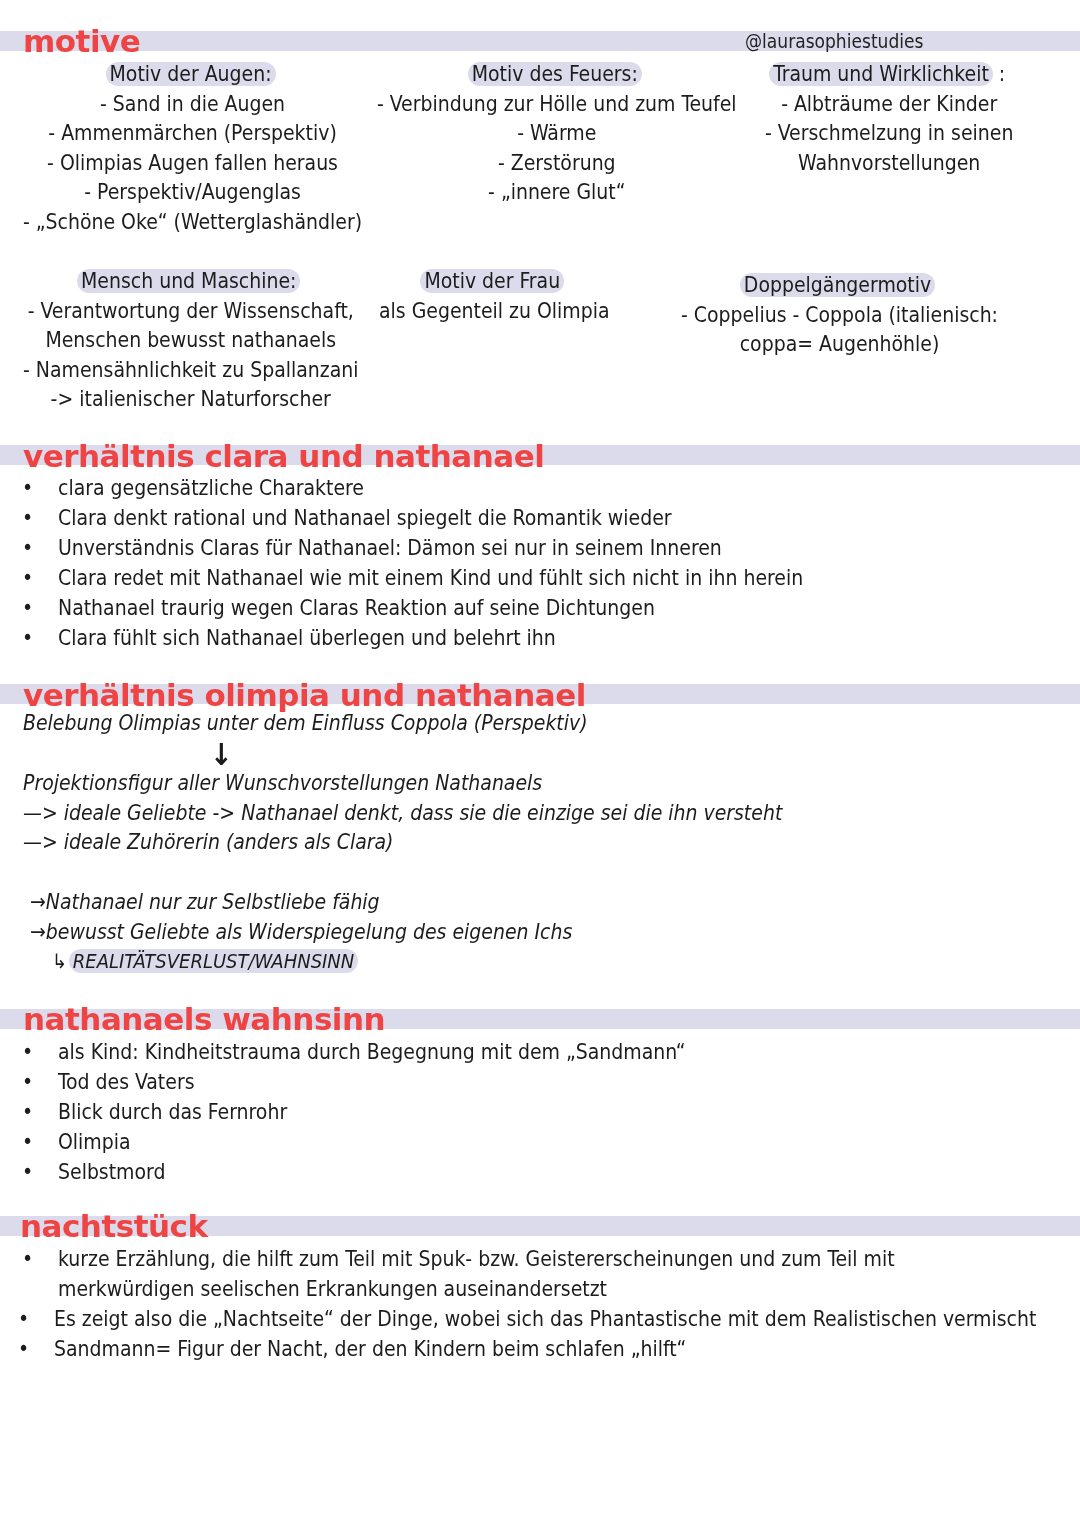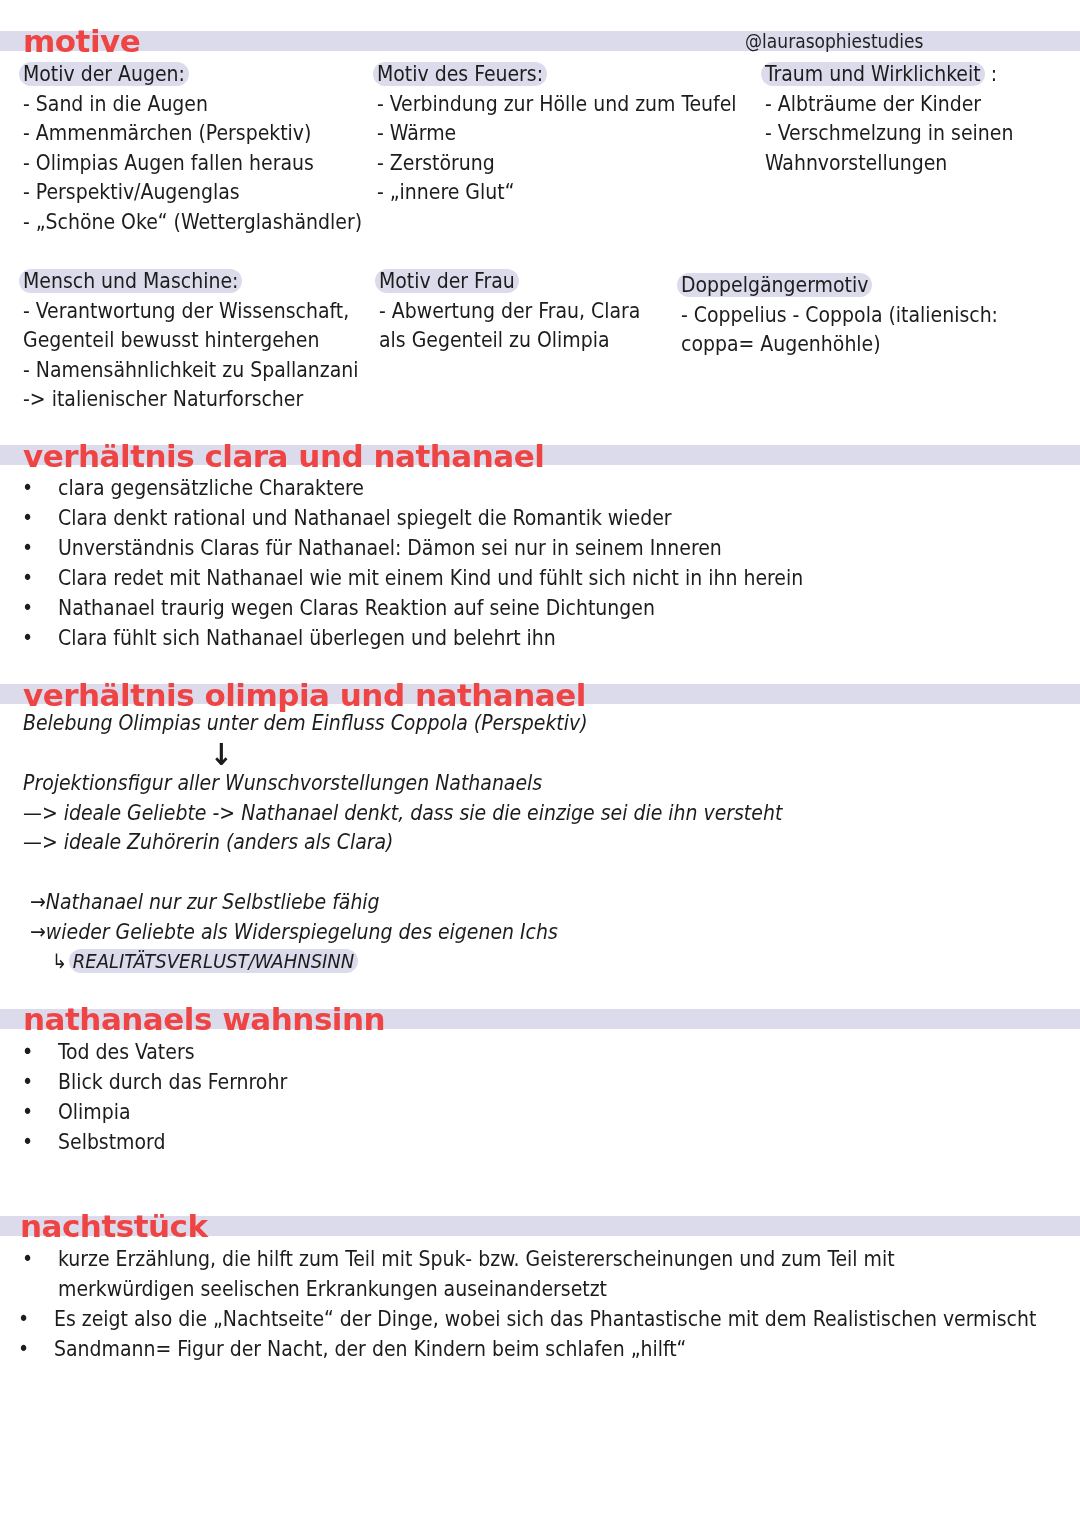--- a/index.html
+++ b/index.html
@@ -7,21 +7,21 @@
     width:1080px; height:1527px; background:#ffffff; position:relative; overflow:hidden;
     font-family:"DejaVu Sans Condensed","DejaVu Sans", sans-serif; color:#1c1c1c;
   }
   .band { position:absolute; left:0; width:1080px; height:20px; background:#dcdbec; }
   .h {
     position:absolute; font-family:"DejaVu Sans", sans-serif; font-weight:bold;
     font-size:31px; letter-spacing:-0.5px; color:#ef4444; line-height:30px; text-transform:lowercase;
   }
   .handle { position:absolute; left:745px; top:31px; font-size:19px; color:#222; line-height:20px; }
   .col { position:absolute; font-size:21px; line-height:29.6px; }
-  .col .line { white-space:nowrap; }
+  .col .line { white-space:nowrap;text-align:center; }
   .pill { background:#dcdbec; border-radius:12px; padding:0 4px; margin-left:-4px; }
   .ul { position:absolute; left:0; font-size:21px; line-height:30px; list-style:none; margin:0; padding:0; }
   .ul li { position:relative; padding-left:58px; white-space:nowrap; }
   .ul li .bullet { position:absolute; left:22px; top:0; }
   .ul li.wrap { white-space:normal; width:960px; }
   .block { position:absolute; left:23px; font-size:21px; line-height:29.6px; white-space:nowrap;font-style:italic; }
   .arrowdown { position:absolute; left:210px; top:740px; font-size:30px; font-weight:bold; line-height:30px; }
 </style>
 </head>
 <body>
@@ -48,27 +48,26 @@
 <div class="col" style="left:765px;top:60px">
   <div class="line"><span class="pill">Traum und Wirklichkeit</span><span> :</span></div>
   <div class="line">- Albträume der Kinder</div>
   <div class="line">- Verschmelzung in seinen</div>
   <div class="line">Wahnvorstellungen</div>
 </div>
 
 <div class="col" style="left:23px;top:267px">
   <div class="line"><span class="pill">Mensch und Maschine:</span></div>
   <div class="line">- Verantwortung der Wissenschaft,</div>
-  <div class="line">Gegenteil bewusst hintergehen</div>
+  <div class="line">Menschen bewusst nathanaels</div>
   <div class="line">- Namensähnlichkeit zu Spallanzani</div>
   <div class="line">-&gt; italienischer Naturforscher</div>
 </div>
 <div class="col" style="left:379px;top:267px">
   <div class="line"><span class="pill">Motiv der Frau</span></div>
-  <div class="line">- Abwertung der Frau, Clara</div>
   <div class="line">als Gegenteil zu Olimpia</div>
 </div>
 <div class="col" style="left:681px;top:271px">
   <div class="line"><span class="pill">Doppelgängermotiv</span></div>
   <div class="line">- Coppelius - Coppola (italienisch:</div>
   <div class="line">coppa= Augenhöhle)</div>
 </div>
 
 <div class="band" style="top:445px"></div>
 <div class="h" style="left:23px;top:441px">verhältnis clara und nathanael</div>
@@ -82,30 +81,30 @@
 </ul>
 
 <div class="band" style="top:684px"></div>
 <div class="h" style="left:23px;top:680px">verhältnis olimpia und nathanael</div>
 <div class="block" style="top:709px">Belebung Olimpias unter dem Einfluss Coppola (Perspektiv)</div>
 <div class="arrowdown">↓</div>
 <div class="block" style="top:769px">Projektionsfigur aller Wunschvorstellungen Nathanaels</div>
 <div class="block" style="top:799px"> —&gt; ideale Geliebte -&gt; Nathanael denkt, dass sie die einzige sei die ihn versteht</div>
 <div class="block" style="top:828px"> —&gt; ideale Zuhörerin (anders als Clara)</div>
 <div class="block" style="left:30px;top:888px">→Nathanael nur zur Selbstliebe fähig</div>
-<div class="block" style="left:30px;top:918px">→wieder Geliebte als Widerspiegelung des eigenen Ichs</div>
+<div class="block" style="left:30px;top:918px">→bewusst Geliebte als Widerspiegelung des eigenen Ichs</div>
 <div class="block" style="left:52px;top:947px;font-size:20px">
   <span>↳</span>
   <span class="pill">REALITÄTSVERLUST/WAHNSINN</span>
 </div>
 
 <div class="band" style="top:1009px"></div>
 <div class="h" style="left:23px;top:1004px">nathanaels wahnsinn</div>
 <ul class="ul" style="top:1037px">
-  <li><span class="bullet">•</span></li>
+  <li><span class="bullet">•</span><span>als Kind: Kindheitstrauma durch Begegnung mit dem „Sandmann“</span></li>
   <li><span class="bullet">•</span><span>Tod des Vaters</span></li>
   <li><span class="bullet">•</span><span>Blick durch das Fernrohr</span></li>
   <li><span class="bullet">•</span><span>Olimpia</span></li>
   <li><span class="bullet">•</span><span>Selbstmord</span></li>
 </ul>
 
 <div class="band" style="top:1216px"></div>
 <div class="h" style="left:20px;top:1211px">nachtstück</div>
 <ul class="ul" style="top:1244px">
   <li class="wrap"><span class="bullet">•</span><span>kurze Erzählung, die hilft zum Teil mit Spuk- bzw. Geistererscheinungen und zum Teil mit merkwürdigen seelischen Erkrankungen auseinandersetzt</span></li>

